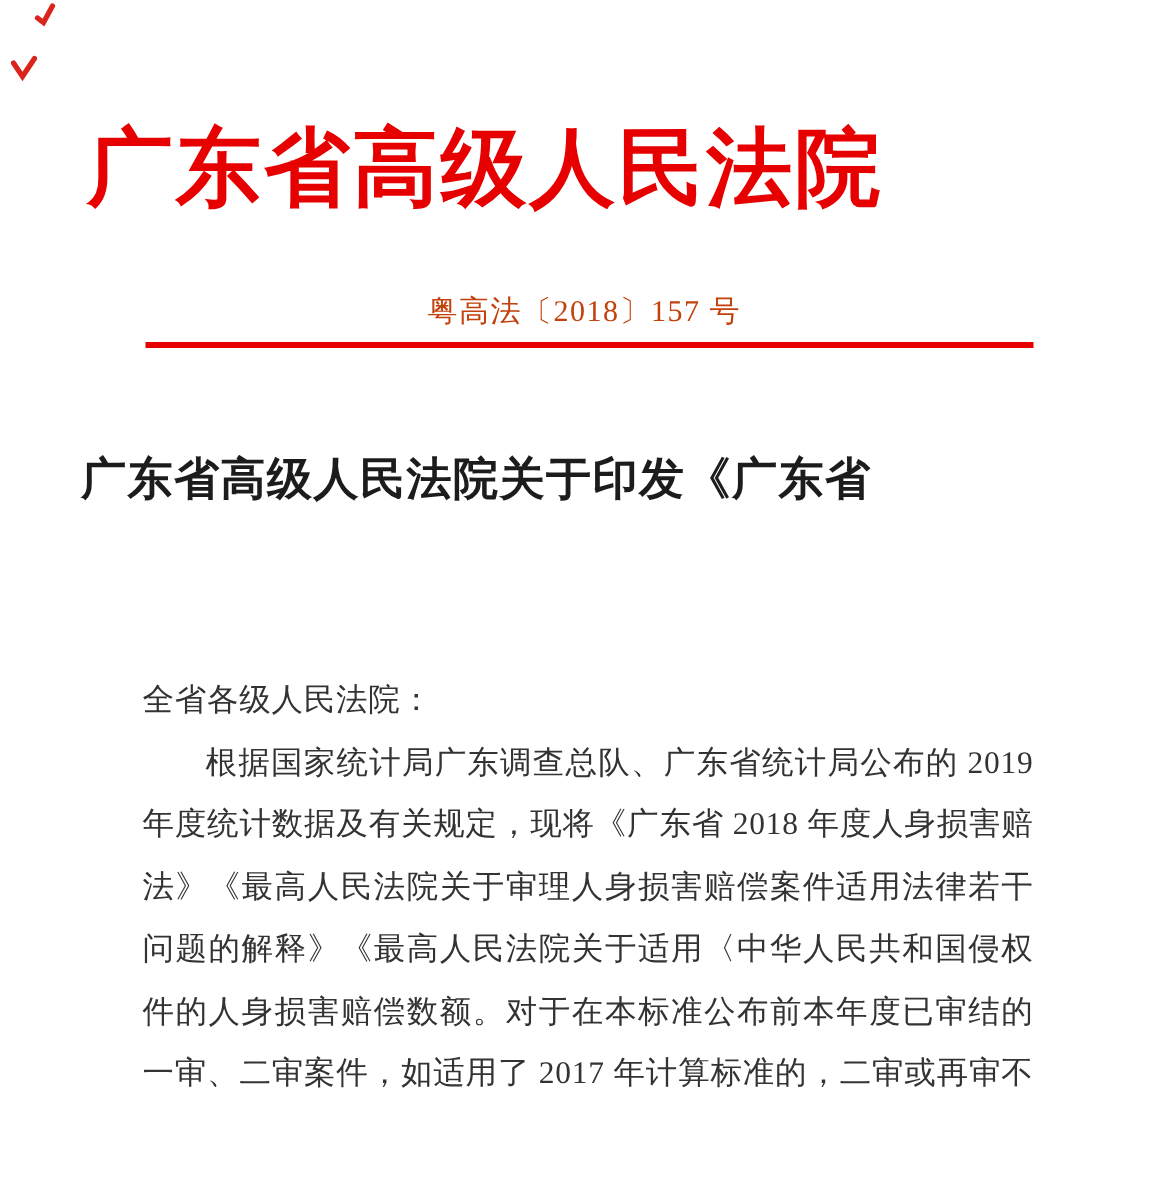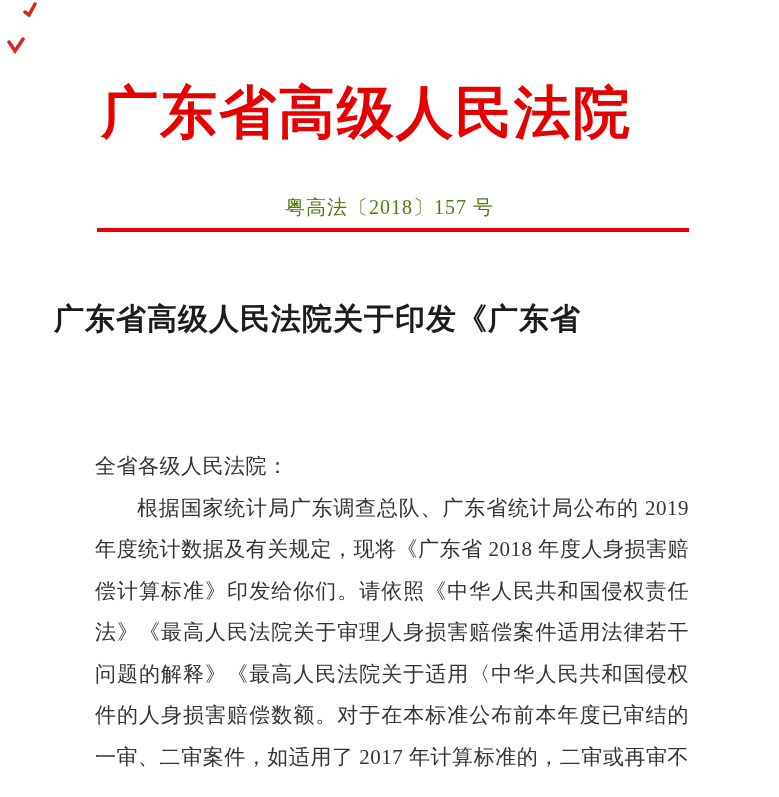--- a/index.html
+++ b/index.html
@@ -22,31 +22,30 @@
     left: 0;
     width: 647px;
     text-align: center;
     font-family: "Liberation Serif", "DejaVu Serif", serif;
     font-size: 57px;
     font-weight: 700;
     letter-spacing: 2px;
     color: #e60000;
     line-height: 1.3;
     white-space: nowrap;
-    margin-left: 43px;
   }
   .doc-number {
     position: absolute;
     top: 194px;
     left: 0;
     width: 779px;
     text-align: center;
     font-size: 20px;
     letter-spacing: 1px;
-    color: #4d7c0f;
+    color: #c2410c;
     white-space: nowrap;
   }
   .red-rule {
     position: absolute;
     top: 228px;
     left: 97px;
     width: 592px;
     height: 4px;
     background: #e60000;
   }
@@ -108,20 +107,19 @@
   <div class="doc-number">粤高法〔2018〕157 号</div>
 
   <div class="red-rule"></div>
 
   <div class="notice-title l1">广东省高级人民法院关于印发《广东省</div>
 
   <div class="body-block">
     <div class="body-line salutation">全省各级人民法院：</div>
     <div class="body-line indent">根据国家统计局广东调查总队、广东省统计局公布的 2019</div>
     <div class="body-line">年度统计数据及有关规定，现将《广东省 2018 年度人身损害赔</div>
-    <div class="body-line">偿计算标准》印发给你们。请依照《中华人民共和国侵权责任</div>
     <div class="body-line">法》《最高人民法院关于审理人身损害赔偿案件适用法律若干</div>
     <div class="body-line">问题的解释》《最高人民法院关于适用〈中华人民共和国侵权</div>
     <div class="body-line">件的人身损害赔偿数额。对于在本标准公布前本年度已审结的</div>
     <div class="body-line">一审、二审案件，如适用了 2017 年计算标准的，二审或再审不</div>
   </div>
 
 </div>
 
 </body></html>

